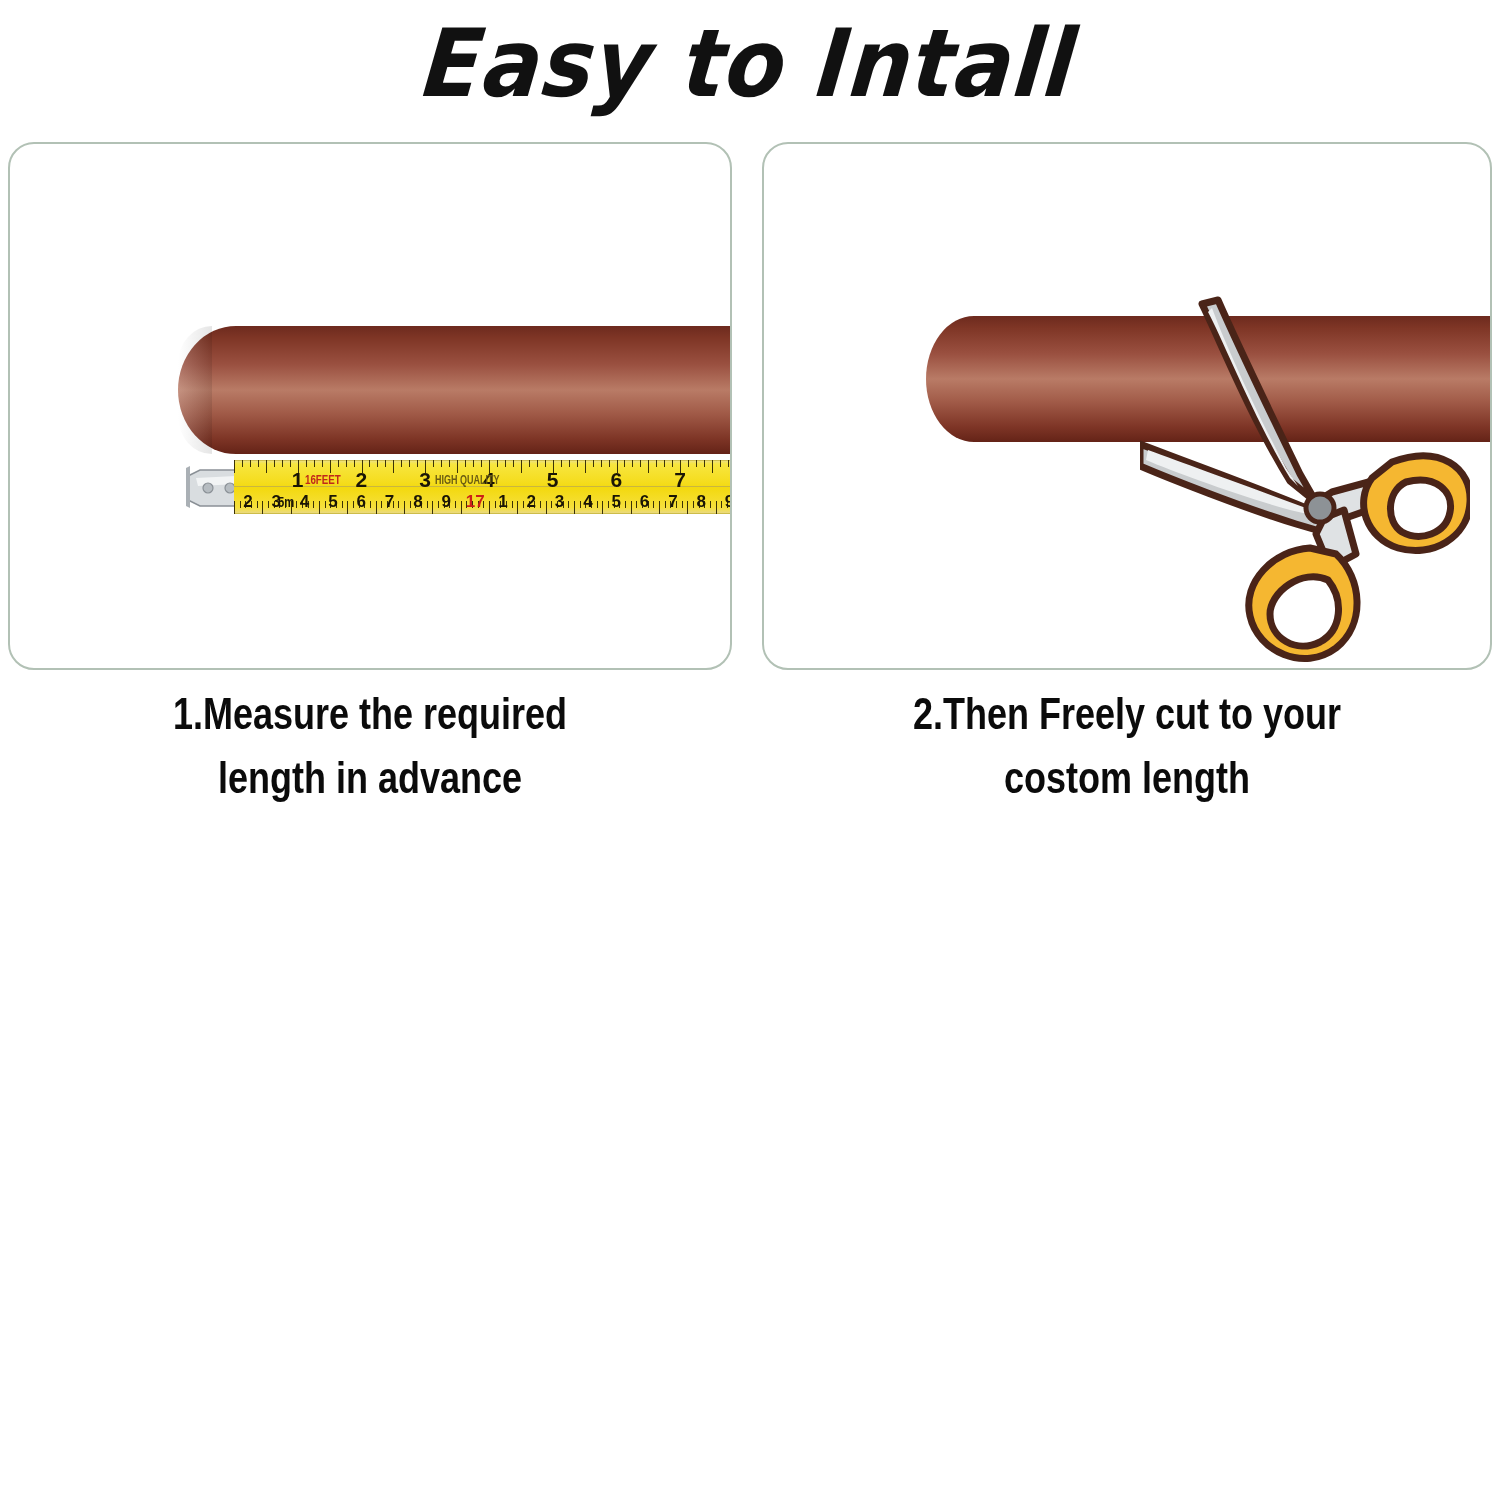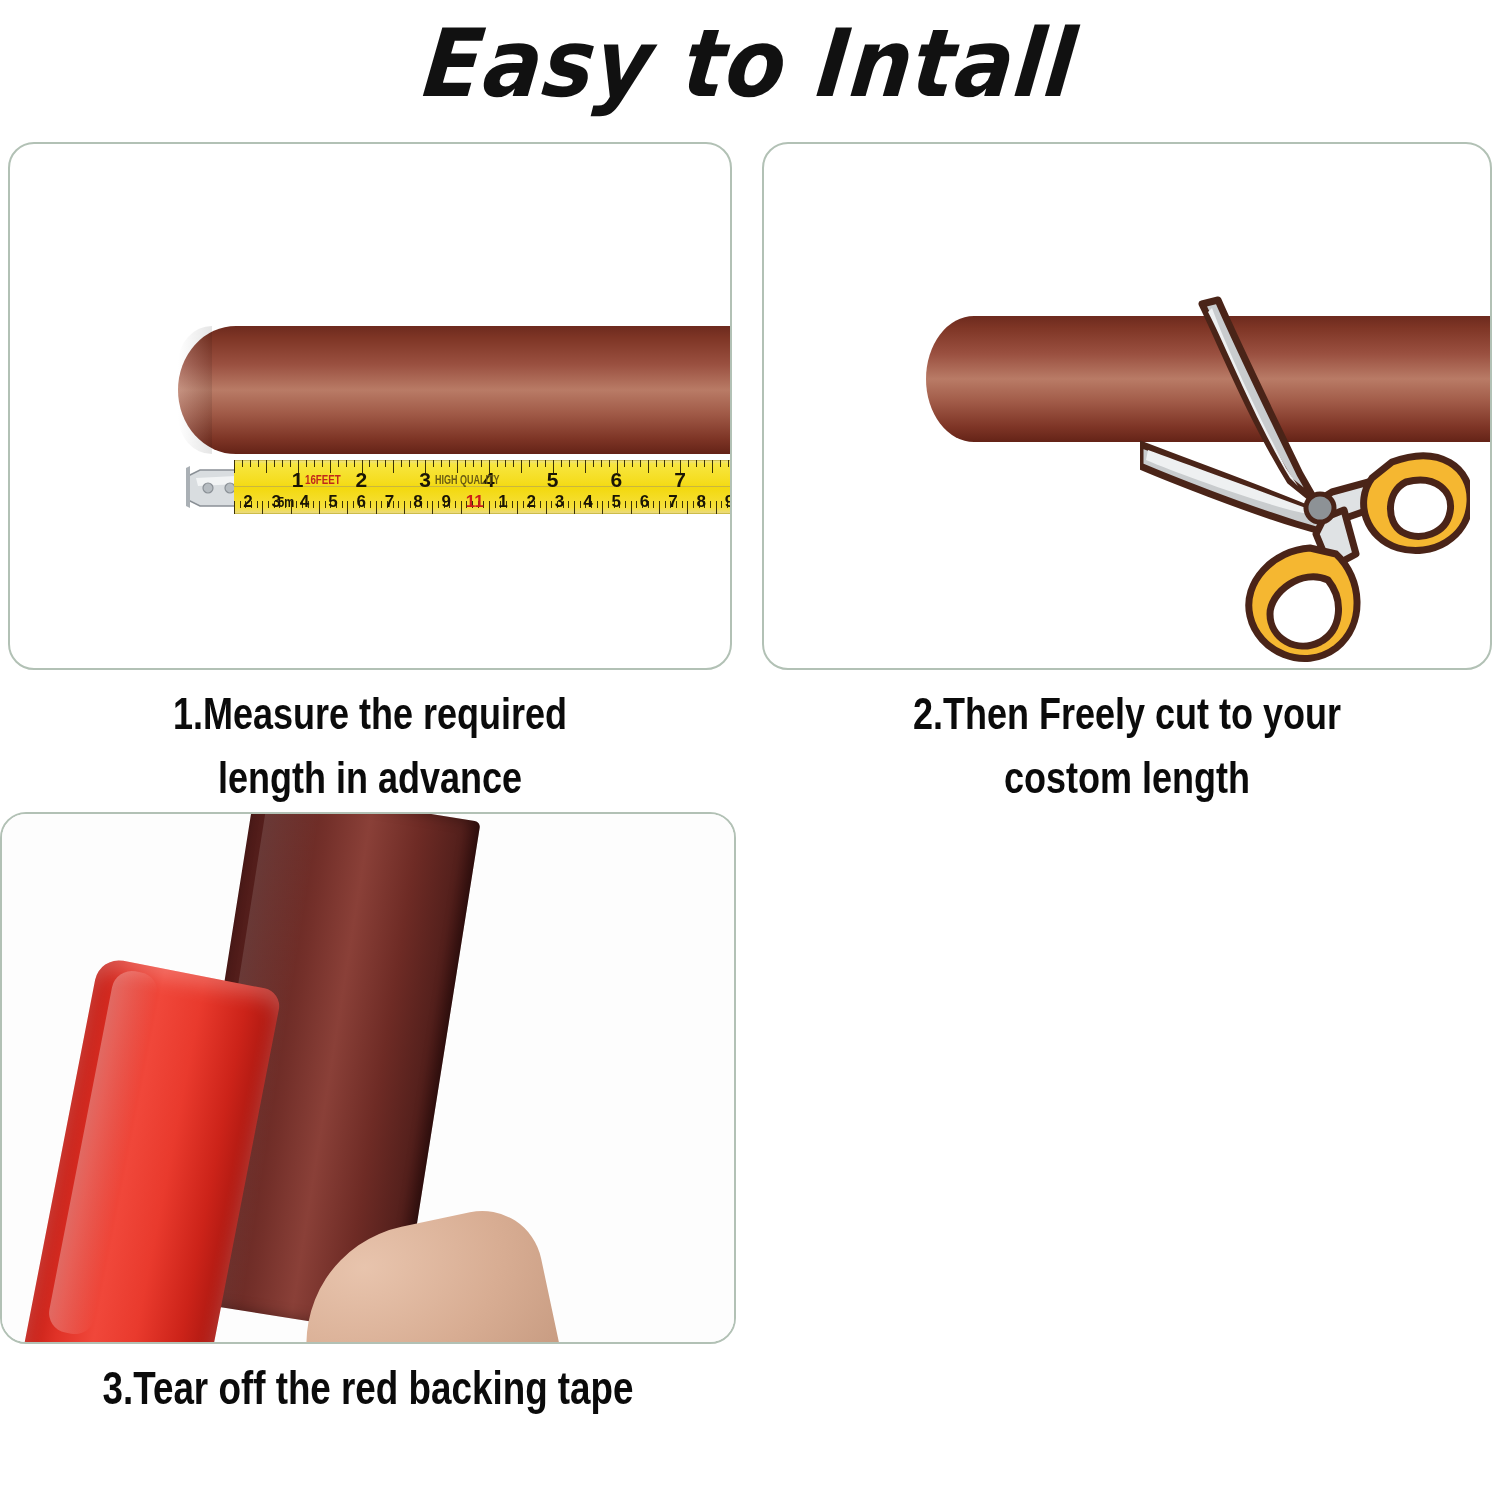--- a/index.html
+++ b/index.html
@@ -479,21 +479,21 @@
             <div class="tape-num inch" style="left: 432.5px;">6</div>
             <div class="tape-num inch" style="left: 496.25px;">7</div>
             <div class="tape-num cm" style="left: 65.1667px;">2</div>
             <div class="tape-num cm" style="left: 93.5px;">3</div>
             <div class="tape-num cm" style="left: 121.833px;">4</div>
             <div class="tape-num cm" style="left: 150.167px;">5</div>
             <div class="tape-num cm" style="left: 178.5px;">6</div>
             <div class="tape-num cm" style="left: 206.833px;">7</div>
             <div class="tape-num cm" style="left: 235.167px;">8</div>
             <div class="tape-num cm" style="left: 263.5px;">9</div>
-            <div class="tape-num cm red" style="left: 287.833px;">11</div>
+            <div class="tape-num cm red" style="left: 287.833px;">17</div>
             <div class="tape-num cm" style="left: 320.167px;">1</div>
             <div class="tape-num cm" style="left: 348.5px;">2</div>
             <div class="tape-num cm" style="left: 376.833px;">3</div>
             <div class="tape-num cm" style="left: 405.167px;">4</div>
             <div class="tape-num cm" style="left: 433.5px;">5</div>
             <div class="tape-num cm" style="left: 461.833px;">6</div>
             <div class="tape-num cm" style="left: 490.167px;">7</div>
             <div class="tape-num cm" style="left: 518.5px;">8</div>
             <div class="tape-num cm" style="left: 546.833px;">9</div>
             <div class="tape-lbl feet" style="left: 127.4px;">16FEET</div>
@@ -540,28 +540,15 @@
         <circle cx="180" cy="212" r="14" fill="#8d9296" stroke="#4a2418" stroke-width="5"></circle>
       </svg>
     </div>
 
     <div class="caption">
       <span class="caption-line">2.Then Freely cut to your</span>
       <span class="caption-line">costom length</span>
     </div>
   </div>
 
-  <div class="cell cell-3">
-    <div class="panel panel-3">
-      <div class="p3-photo">
-        <div class="p3-strip"></div>
-        <div class="p3-hand"></div>
-        <div class="p3-red"></div>
-      </div>
-    </div>
-
-    <div class="caption wide">
-      <span class="caption-line">3.Tear off the red backing tape</span>
-    </div>
-  </div>
 
 
 </div>
 
 </body></html>

